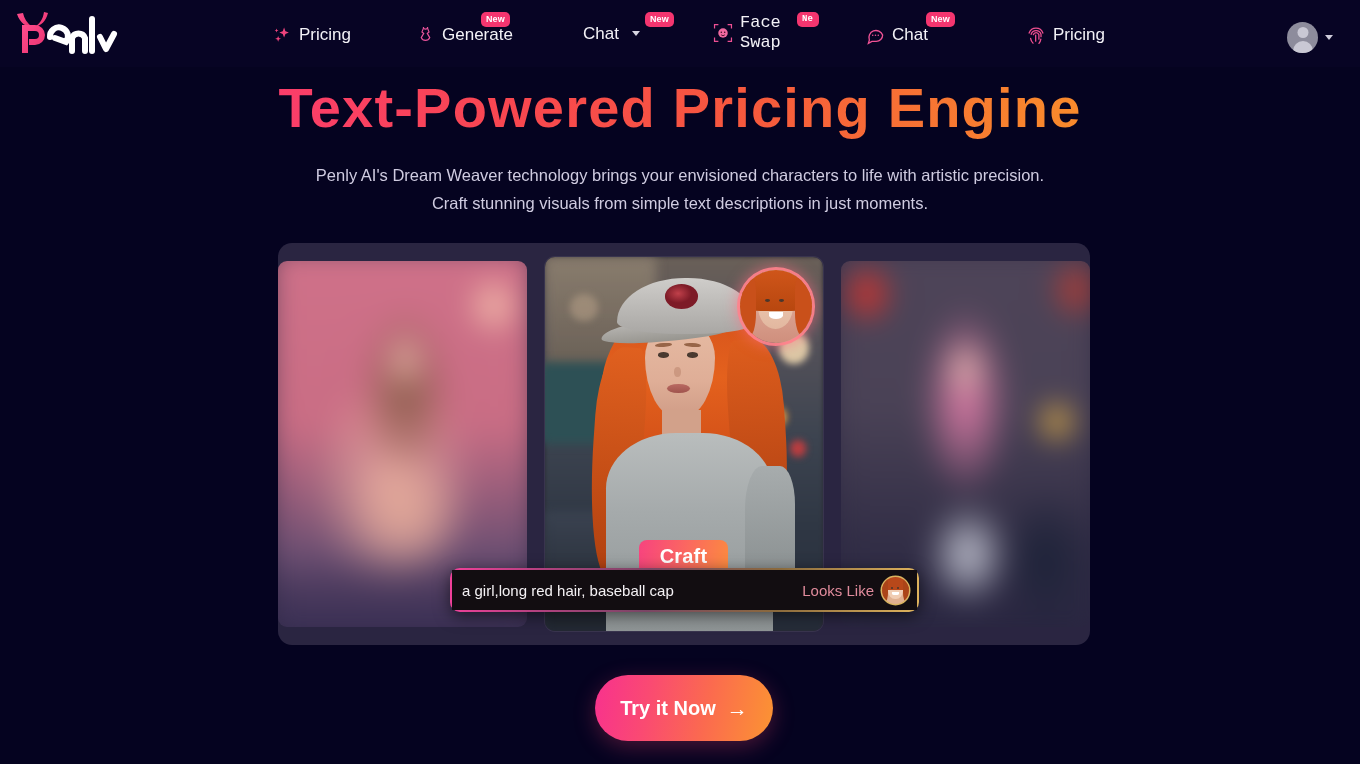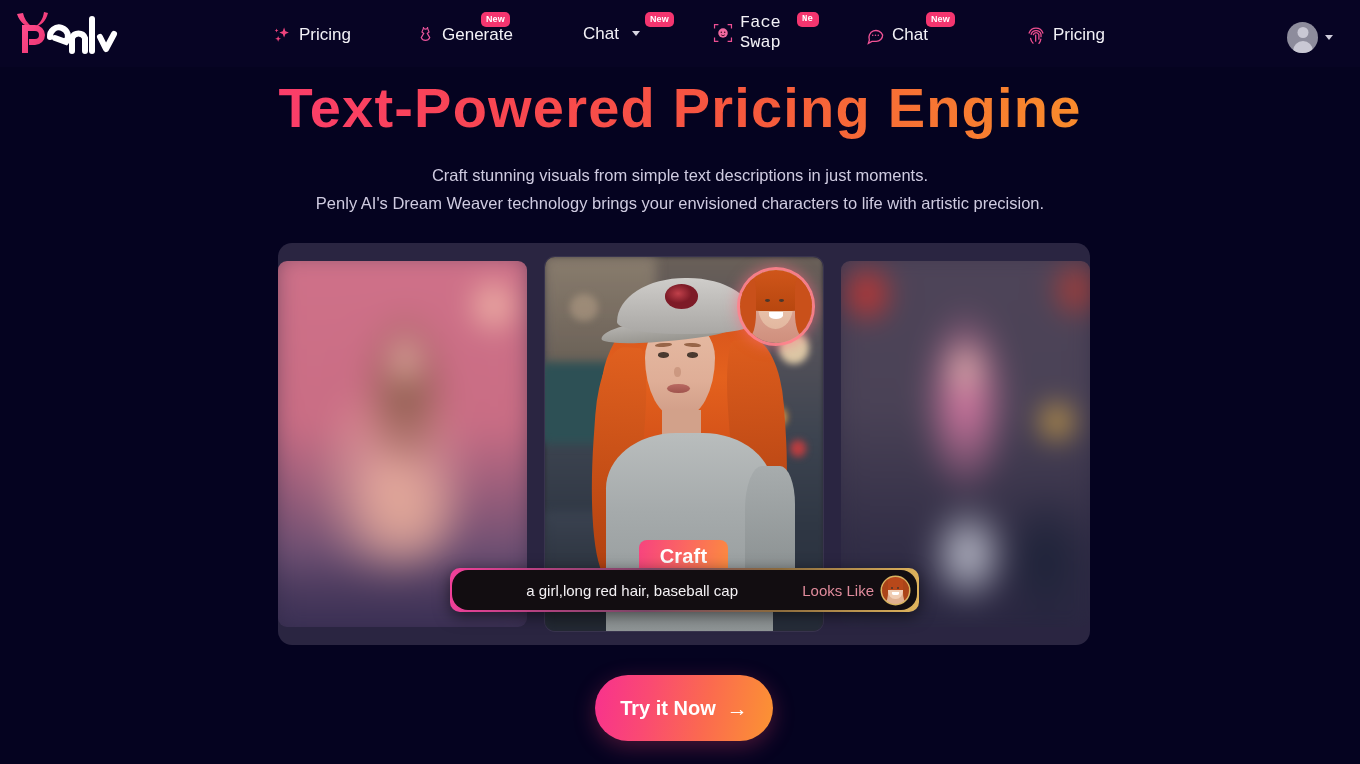--- a/index.html
+++ b/index.html
@@ -216,22 +216,22 @@
     color:#fff; font-size:20px; font-weight:600; letter-spacing:.2px;
   }
   .prompt-bar{
     position:absolute; left:450px; top:568px; width:469px; height:44px;
     border-radius:10px;
     background:linear-gradient(96deg,#f2409a 0%,#b0417e 20%,#7a4565 42%,#8a6a3c 70%,#e0b45d 100%);
     padding:2px;
     box-shadow:0 4px 16px rgba(0,0,0,.55);
   }
   .prompt-inner{
-    width:100%; height:100%; background:#120d11; border-radius:16px;
-    display:flex; align-items:center; padding:0 8px 0 10px;text-align:center;
+    width:100%; height:100%; background:#120d11; border-radius:0;
+    display:flex; align-items:center; padding:0 8px 0 10px;
   }
   .prompt-text{ color:#f4f1f4; font-size:15px; font-weight:500; flex:1; white-space:nowrap; }
   .looks-like{ color:#e08b9c; font-size:15px; font-weight:500; margin-right:8px; white-space:nowrap; }
   .ll-thumb{
     width:27px; height:27px; border-radius:50%; overflow:hidden; position:relative;
     background:#e0b090; box-shadow:0 0 0 1.5px #d9b45f;
   }
   .llt-hair{position:absolute;inset:-8% -6% auto -6%;height:58%;background:#b8481a;border-radius:50% 50% 28% 28%;}
   .llt-hl{position:absolute;left:-6%;top:10%;width:28%;height:84%;background:#ab4418;border-radius:50% 20% 40% 50%;}
   .llt-hr{position:absolute;right:-6%;top:8%;width:30%;height:86%;background:#ab4418;border-radius:20% 50% 50% 40%;}
@@ -356,22 +356,22 @@
     </div>
 
     <div class="avatar-wrap">
       <div class="avatar"></div>
       <div class="avatar-chev"></div>
     </div>
   </div>
 
   <div class="hero-title">Text-Powered Pricing Engine</div>
   <div class="hero-sub">
+    <div>Penly AI's Dream Weaver technology brings your envisioned characters to life with artistic precision.</div>
     <div>Craft stunning visuals from simple text descriptions in just moments.</div>
-    <div>Penly AI's Dream Weaver technology brings your envisioned characters to life with artistic precision.</div>
   </div>
 
   <div class="carousel">
 
     <div class="slide slide-left">
       <div class="blurwrap">
         <div class="lb-bg"></div>
           <div class="lb-spot"></div>
         <div class="lb-hair"></div>
           <div class="lb-face"></div>

